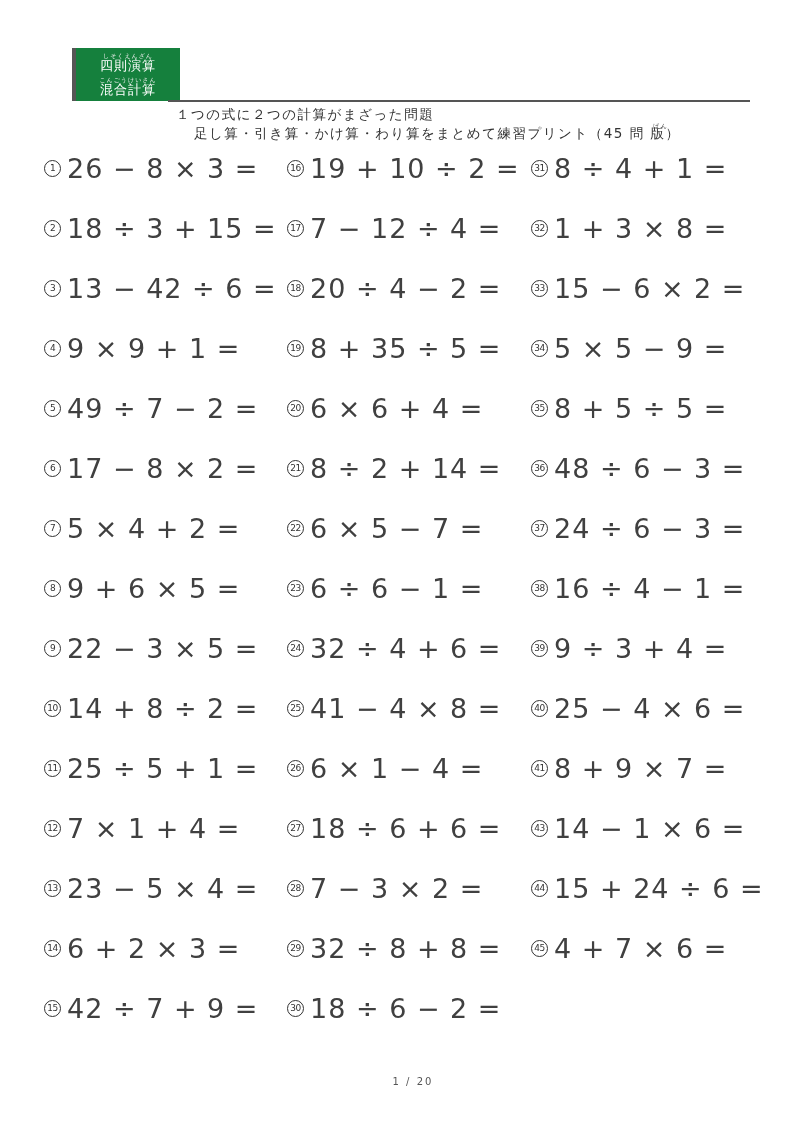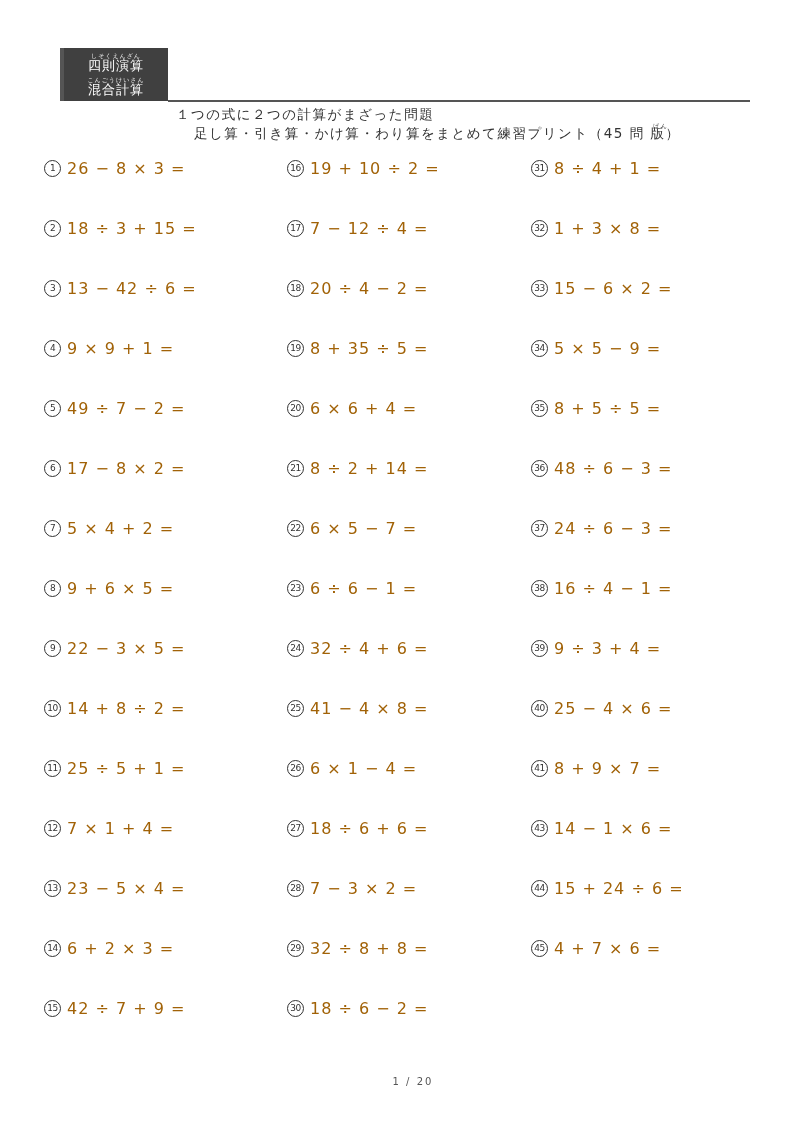--- a/index.html
+++ b/index.html
@@ -1,21 +1,21 @@
 <!DOCTYPE html>
 <html><head>
   <meta charset="utf-8">
   <style>
     html, body { margin: 0; padding: 0; background: #ffffff; }
     body { width: 794px; height: 1123px; position: relative; overflow: hidden;
       font-family: "DejaVu Sans", "Liberation Sans", sans-serif; color: #2a2a2a; }
 
     .header { position: absolute; left: 60px; top: 48px; width: 690px; height: 54px; }
-    .badge { position: absolute; left: 0; top: 0; width: 108px; height: 53px;
-      background: #404040; border-left: 4px solid #555; box-sizing: border-box;
+    .badge { position: absolute; left: 12px; top: 0; width: 108px; height: 53px;
+      background: #15803d; border-left: 4px solid #555; box-sizing: border-box;
       color: #fff; text-align: center; }
     .badge .ruby { font-size: 6px; line-height: 7px; letter-spacing: 1px; display: block; color: #eee; }
     .badge .word { font-size: 13px; line-height: 14px; display: block; letter-spacing: 1px; }
     .badge .blk1 { position: absolute; left: 0; right: 0; top: 4px; }
     .badge .blk2 { position: absolute; left: 0; right: 0; top: 28px; }
 
     .titles { position: absolute; left: 116px; top: 10px; right: 0; }
     .title-line1 { font-size: 13.5px; letter-spacing: 1.5px; color: #333; line-height: 17px; margin-top: 48px; }
     .title-line2 { font-size: 13.5px; letter-spacing: 1.5px; color: #333; line-height: 17px; margin-top: 2px; position: relative; margin-left: 18px; }
     .ban-ruby { position: absolute; font-size: 6px; color: #444; top: -8px; }
@@ -24,21 +24,21 @@
     .grid { position: absolute; left: 44px; top: 138px; width: 700px; }
     .col { position: absolute; top: 0; width: 240px; }
     .col1 { left: 0; }
     .col2 { left: 243px; }
     .col3 { left: 487px; }
     .problem { height: 60px; display: flex; align-items: center; white-space: nowrap; }
     .num { display: inline-flex; align-items: center; justify-content: center;
       width: 17px; height: 17px; border: 1px solid #333; border-radius: 50%;
       font-size: 9px; color: #333; box-sizing: border-box; margin-right: 6px; flex: none;
       letter-spacing: -0.5px; }
-    .expr { font-size: 16px; color: #a16207; letter-spacing: 1px; font-family: "DejaVu Sans", sans-serif; }
+    .expr { font-size: 27px; color: #404040; letter-spacing: 1px; font-family: "DejaVu Sans", sans-serif; }
 
     .footer { position: absolute; left: 0; right: 0; top: 1076px; text-align: center;
       font-size: 10px; letter-spacing: 2px; color: #555; padding-left: 32px; }
   </style>
 </head>
 <body>
 
 <div class="header">
   <div class="badge">
     <div class="blk1">

